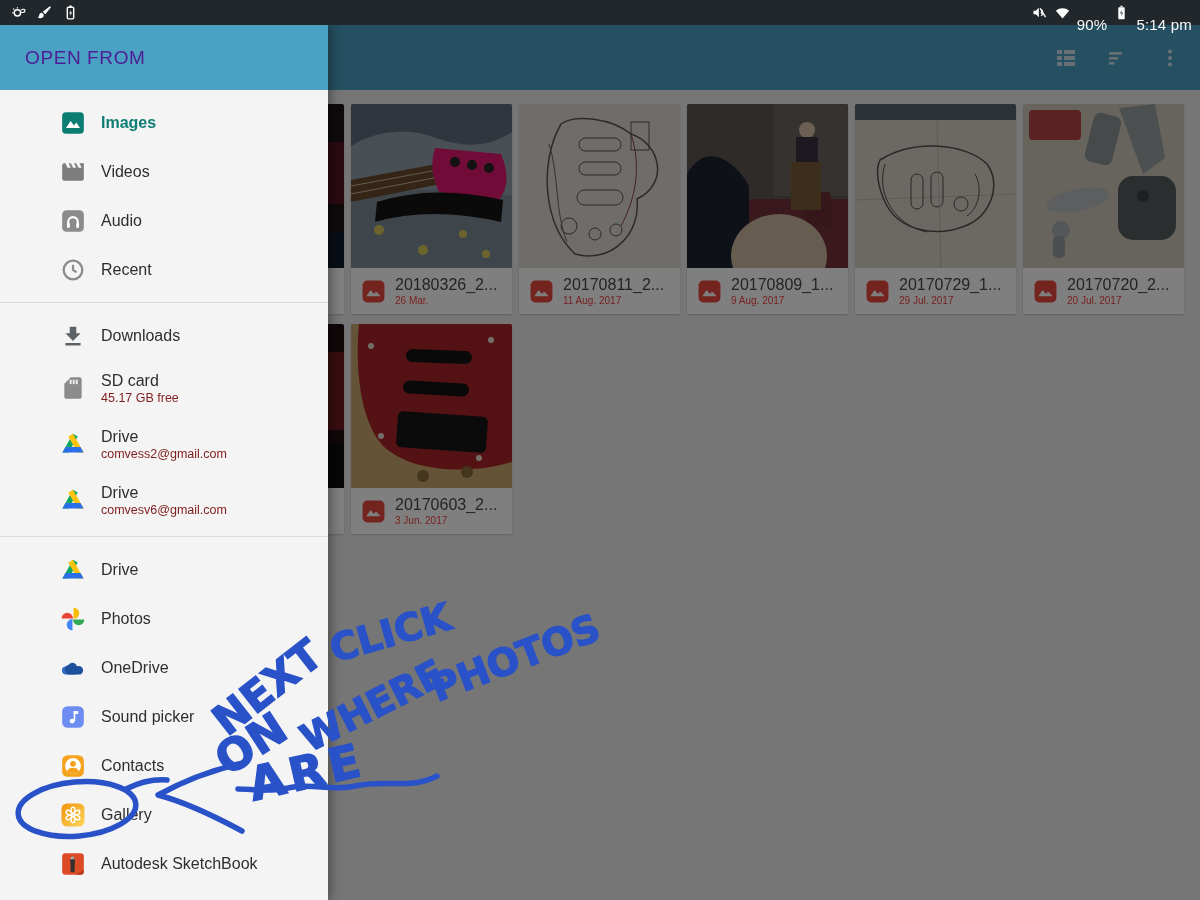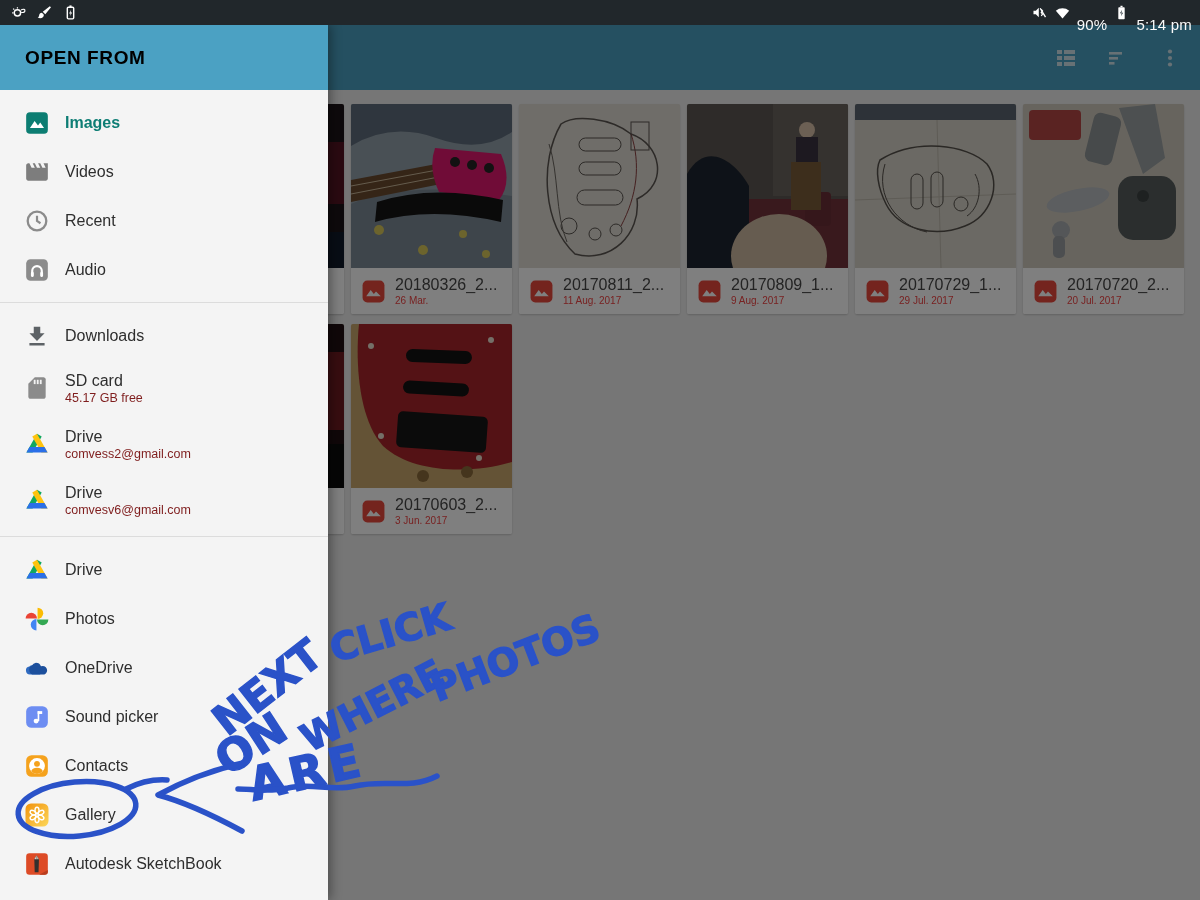--- a/index.html
+++ b/index.html
@@ -36,22 +36,22 @@
   .tile-meta{display:flex;flex-direction:column;min-width:0;}
   .tile-name{font-size:16px;color:#474747;white-space:nowrap;}
   .tile-date{font-size:10px;color:#ef4444;margin-top:1px;}
 
   .scrim{position:absolute;inset:0;background:rgba(0,0,0,0.5);z-index:5;}
 
   
   .drawer{position:absolute;left:0;top:25px;width:328px;height:875px;z-index:10;
           background:#f4f4f4;box-shadow:3px 0 10px rgba(0,0,0,0.35);overflow:hidden;}
   .drawer-header{height:65px;background:#4ba1c3;display:flex;align-items:center;padding-left:25px;}
-  .drawer-title{color:#000000;font-size:19px;font-weight:700;letter-spacing:0.6px;}
-  .drawer-list{padding:8px 0;}
+  .drawer-title{color:#4c1d95;font-size:19px;font-weight:400;letter-spacing:0.6px;}
+  .drawer-list{padding:8px 0;margin-left:36px;}
   .drawer-item{height:49px;display:flex;align-items:center;padding-left:24px;cursor:pointer;}
   .drawer-item.two-line{height:56px;}
   .di-icon{width:26px;height:26px;flex:none;margin-right:15px;}
   .di-icon svg{width:100%;height:100%;display:block;}
   .di-text{display:flex;flex-direction:column;min-width:0;}
   .di-label{font-size:16px;color:#2e2e2e;}
   .drawer-item.selected .di-label{color:#0d7d74;font-weight:600;}
   .di-sub{font-size:12.5px;color:#7f1d1d;margin-top:1px;}
   .di-sub:empty{display:none;}
   .drawer-divider{border:none;border-top:1px solid #dcdcdc;margin:0;}
@@ -397,41 +397,41 @@
           </span>
           <span class="di-text">
             <span class="di-label">Videos</span>
 
           </span>
         </div>
 
         <div class="drawer-item">
           <span class="di-icon">
             <svg viewBox="0 0 24 24">
-              <circle cx="12" cy="12" r="8.6" fill="none" stroke="#8b8b8b" stroke-width="2.1"></circle>
-              <path d="M12 7.2V12l3.2 2.1" fill="none" stroke="#8b8b8b" stroke-width="2"></path>
-            </svg>
-          </span>
-          <span class="di-text">
-            <span class="di-label">Recent</span>
-
-          </span>
-        </div>
-
-        <div class="drawer-item">
-          <span class="di-icon">
-            <svg viewBox="0 0 24 24">
               <rect x="2" y="2" width="20" height="20" rx="4" fill="#8b8b8b"></rect>
               <path d="M7.6 17v-4.2a4.4 4.4 0 0 1 8.8 0V17" stroke="#fff" stroke-width="2" fill="none"></path>
               <rect x="6.4" y="13.8" width="2.6" height="4.6" rx="1" fill="#fff"></rect>
               <rect x="15" y="13.8" width="2.6" height="4.6" rx="1" fill="#fff"></rect>
             </svg>
           </span>
           <span class="di-text">
             <span class="di-label">Audio</span>
+
+          </span>
+        </div>
+
+        <div class="drawer-item">
+          <span class="di-icon">
+            <svg viewBox="0 0 24 24">
+              <circle cx="12" cy="12" r="8.6" fill="none" stroke="#8b8b8b" stroke-width="2.1"></circle>
+              <path d="M12 7.2V12l3.2 2.1" fill="none" stroke="#8b8b8b" stroke-width="2"></path>
+            </svg>
+          </span>
+          <span class="di-text">
+            <span class="di-label">Recent</span>
 
           </span>
         </div>
       </div>
     <hr class="drawer-divider">
     <div class="drawer-list">
 
         <div class="drawer-item">
           <span class="di-icon">
             <svg viewBox="0 0 24 24">

